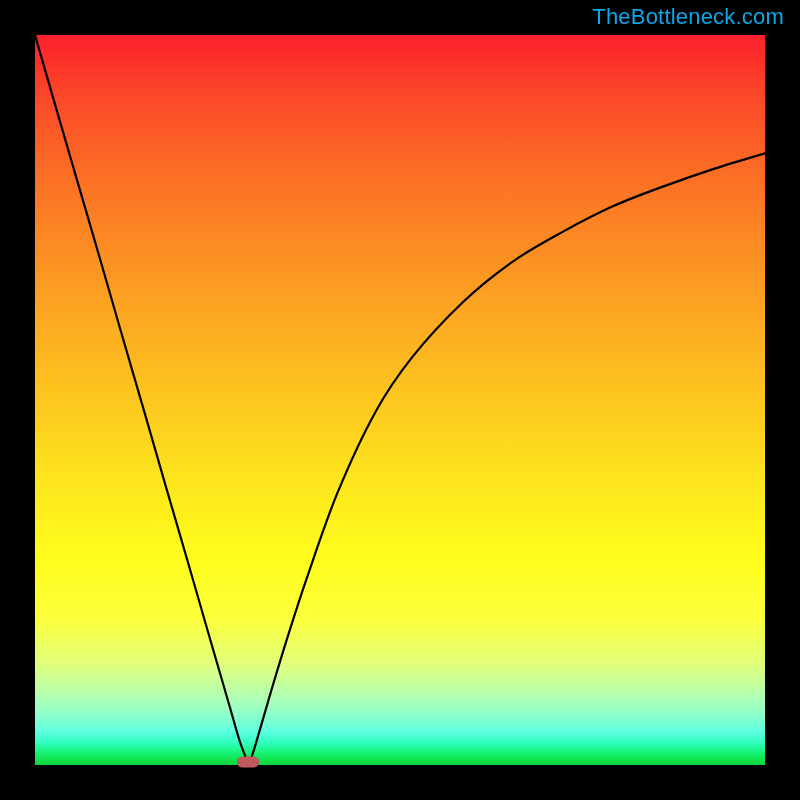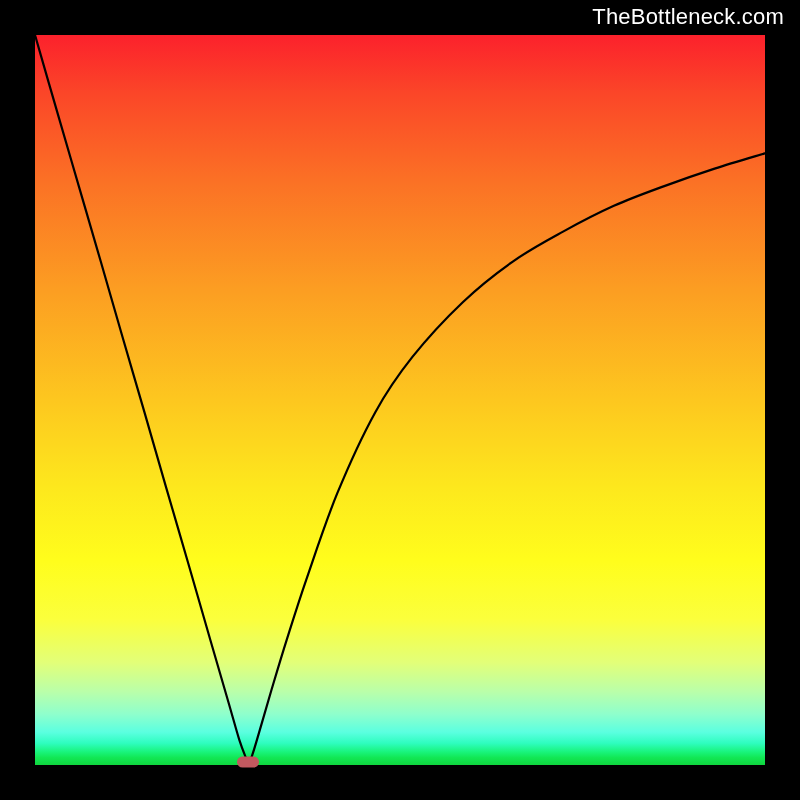--- a/index.html
+++ b/index.html
@@ -49,21 +49,21 @@
     width: 22px;
     height: 11px;
     border-radius: 6px;
     background: #C1595F;
     transform: translate(-50%, -50%);
   }
   .watermark {
     position: absolute;
     top: 4px;
     right: 16px;
-    color: #ffffff;
+    color: #0ea5e9;
     font-size: 22px;
     font-weight: 500;
     letter-spacing: 0.2px;
     user-select: none;
   }
   svg.curve {
     position: absolute;
     top: 0;
     left: 0;
   }

